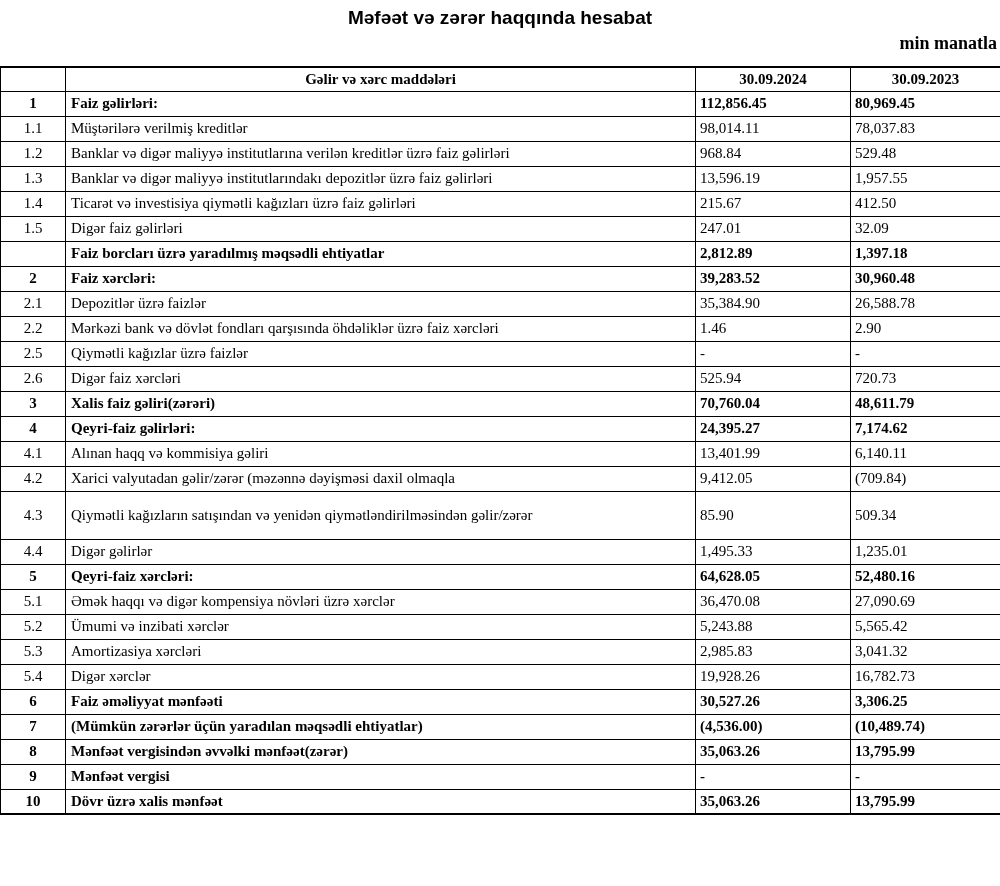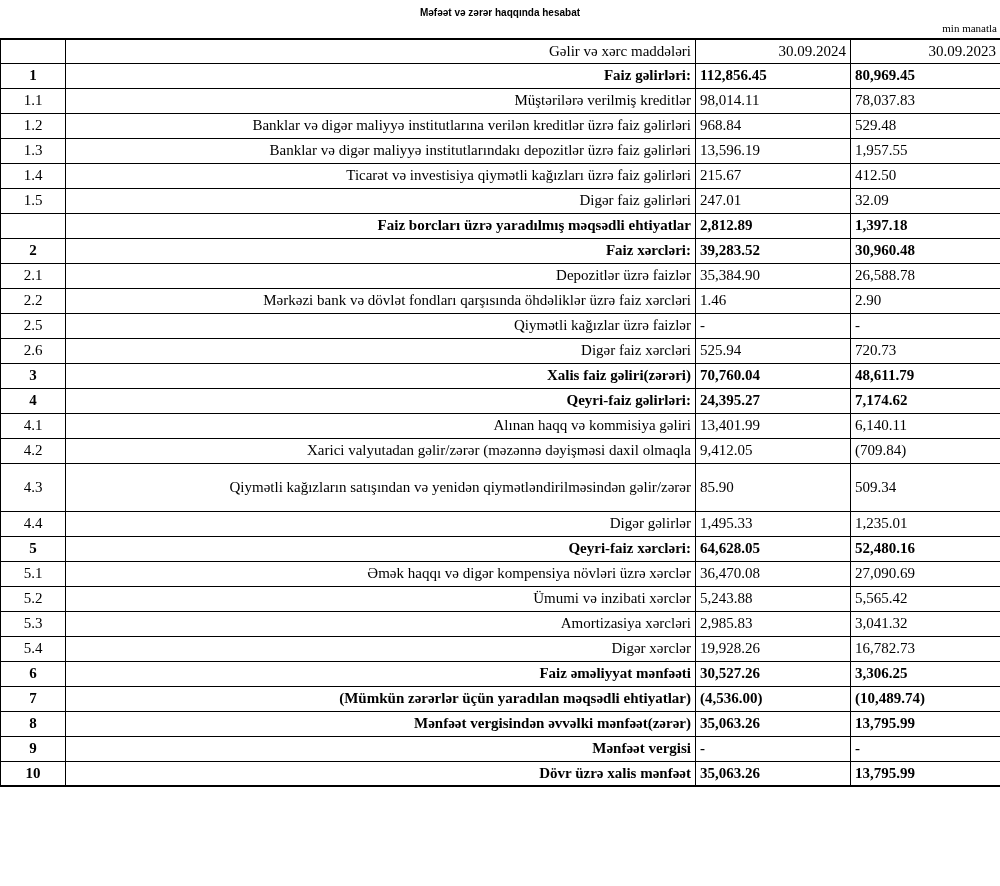--- a/index.html
+++ b/index.html
@@ -8,31 +8,31 @@
     background: #ffffff;
     color: #000000;
     font-family: "Liberation Serif", serif;
   }
   body { height: 886px; overflow: hidden; }
 
   .title {
     text-align: center;
     font-family: "Liberation Sans", sans-serif;
     font-weight: bold;
-    font-size: 10px;
+    font-size: 19px;
     padding-top: 7px;
   }
 
   .unit-note {
     text-align: right;
-    font-weight: normal;
-    font-size: 11px;
+    font-weight: bold;
+    font-size: 18px;
     padding-right: 3px;
     margin-top: 4px;
-    margin-bottom: 4px;
+    margin-bottom: 12px;
   }
 
   table.pl-table {
     width: 1000px;
     border-collapse: collapse;
     table-layout: fixed;
     border: 1px solid #000;
     border-top: 2px solid #000;
     border-bottom: 2px solid #000;
   }
@@ -43,26 +43,26 @@
 
   .pl-table th, .pl-table td {
     border: 1px solid #000;
     font-size: 15px;
     height: 25px;
     padding: 1px 4px;
     vertical-align: middle;
     overflow: hidden;
   }
   .pl-table thead th {
-    font-weight: normal;
-    text-align: right;
+    font-weight: bold;
+    text-align: center;
     height: 24px;
   }
   td.cell-num  { text-align: center; }
-  td.cell-item { text-align: right; padding-left: 5px; margin-top: 16px; }
+  td.cell-item { text-align: left; padding-left: 5px; margin-top: 16px; }
   td.cell-val  { text-align: left; padding-right: 6px; }
   tr.bold td   { font-weight: bold; }
   tr.tall td   { height: 48px; }
 </style>
 </head>
 <body>
 
 <div class="page">
 
   <h1 class="title">Məfəət və zərər haqqında hesabat</h1>

